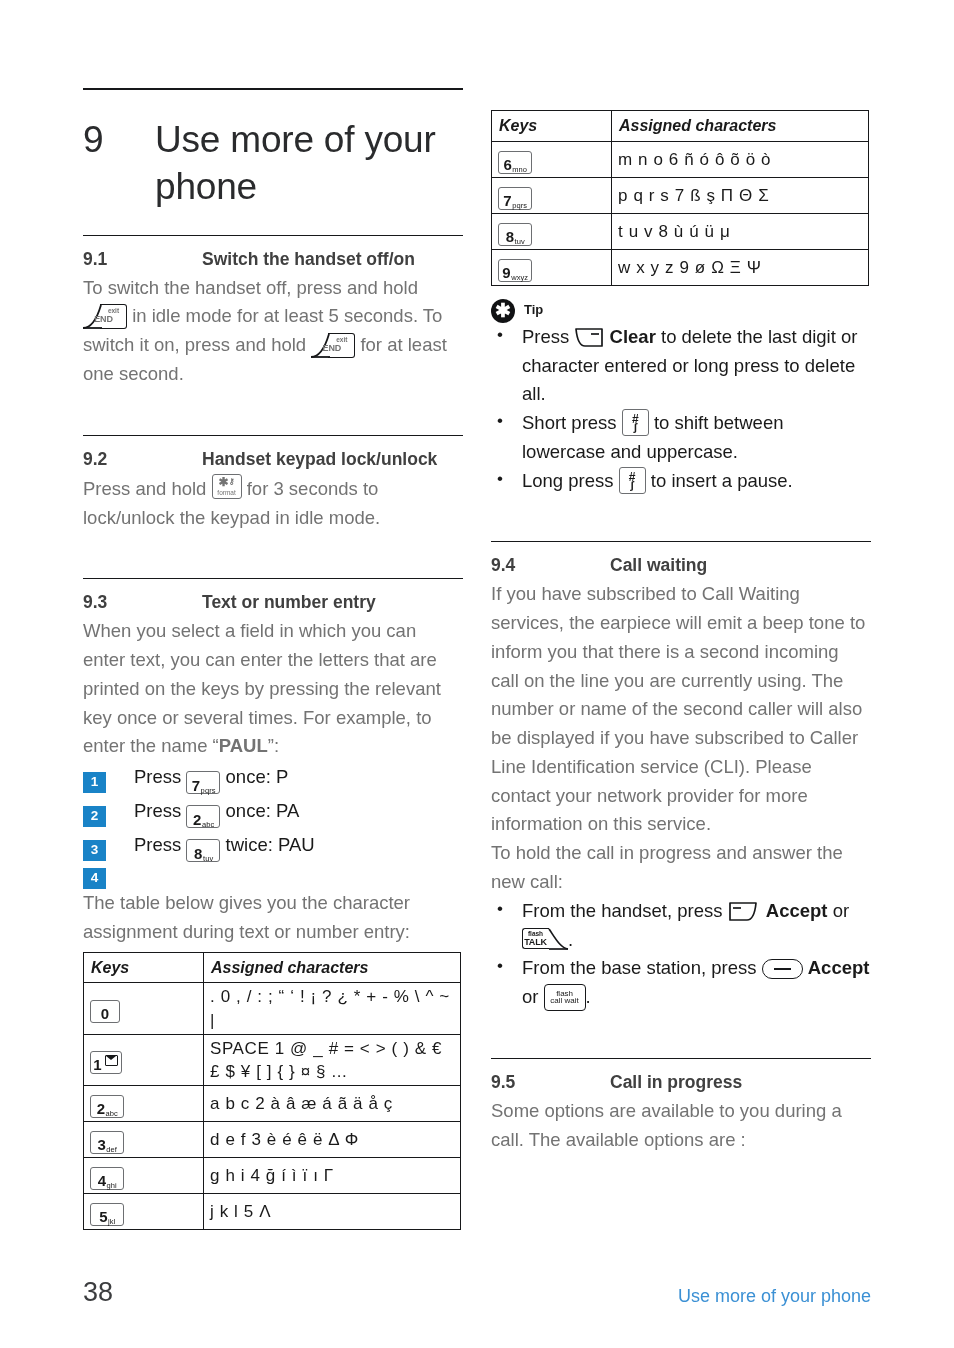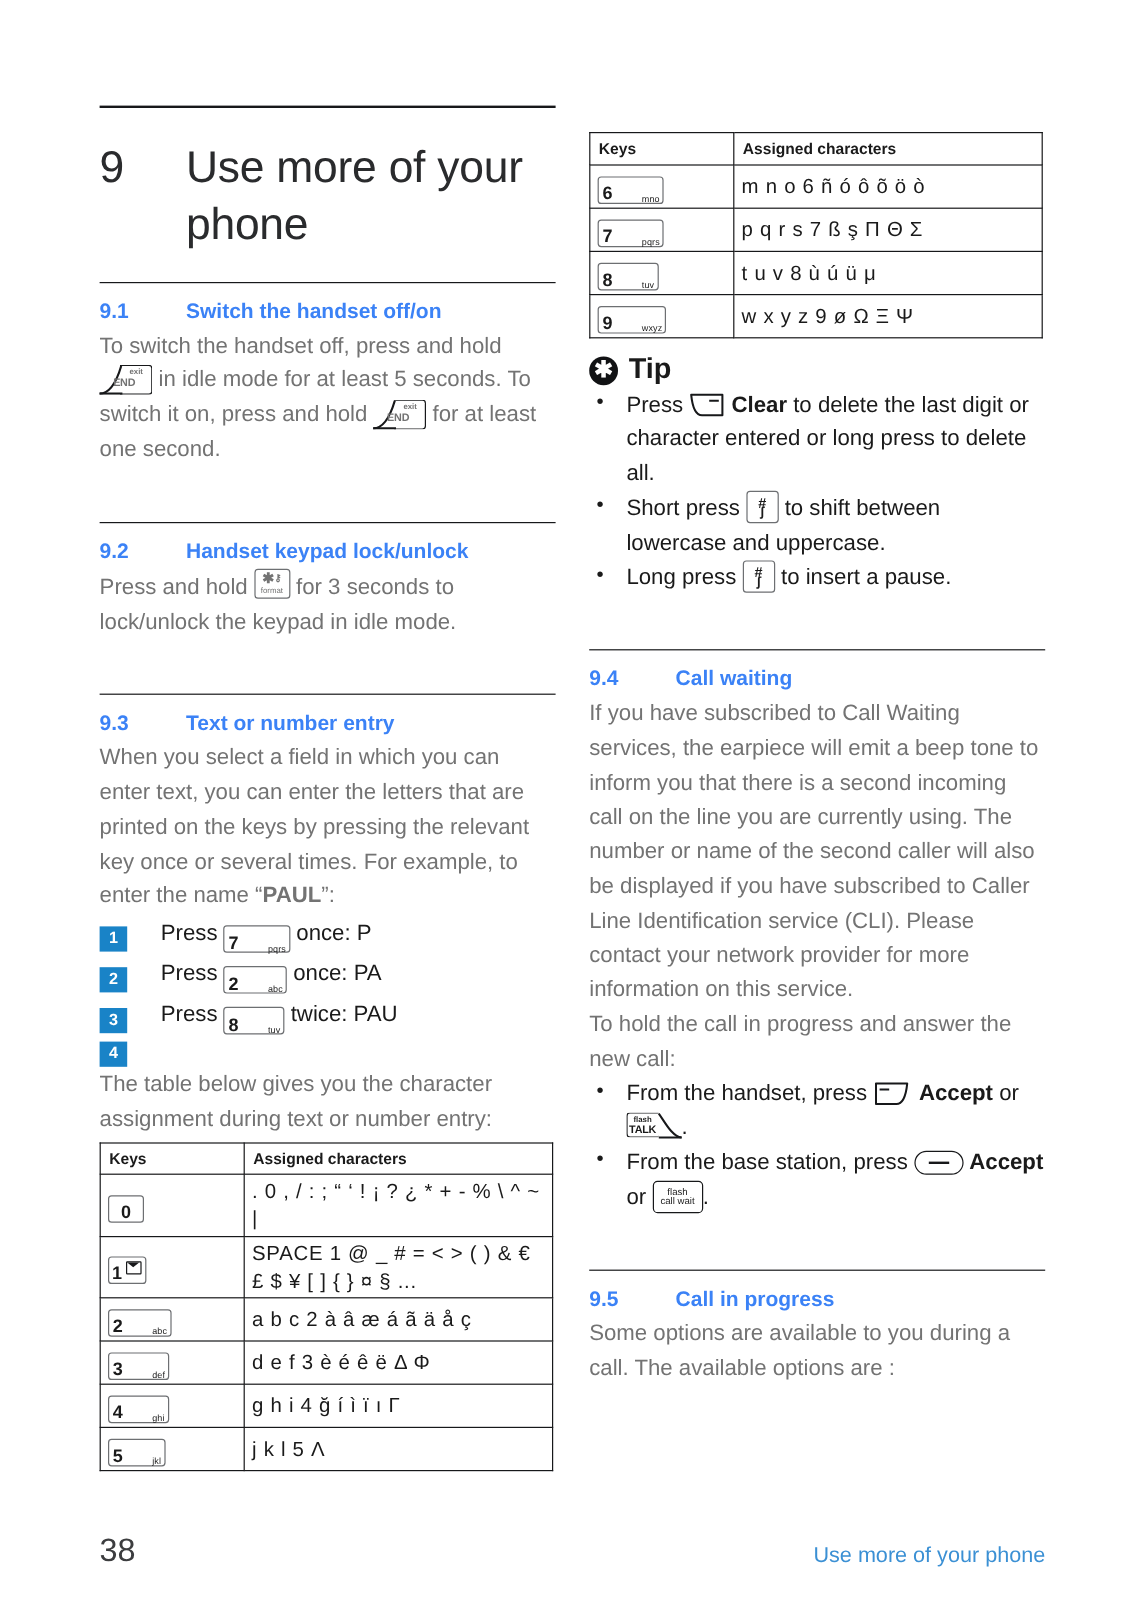--- a/index.html
+++ b/index.html
@@ -37,21 +37,22 @@
     font-size:37px;font-weight:400;line-height:1.28;color:#2a2b2d;
     letter-spacing:-0.2px;
   }
 
   
   .section{margin-top:0;}
   .sec-head{
     display:flex;align-items:baseline;
     font-weight:bold;font-size:17.5px;
     margin-top:13px;margin-bottom:4px;
-    color:#3b82f6;
+    color:#404040;
+    gap:47px;
   }
   .sec-num{width:72px;flex:none;}
   .sec-title{}
 
   p.body{
     font-size:18.5px;line-height:1.555;
     margin:0;color:#737373;
   }
   .spacer-lg{height:46px;}
 
@@ -73,21 +74,20 @@
     padding:0 3px 0 3px;
   }
   .key-num .d{
     font-weight:bold;font-size:15px;
     position:relative;top:4px;
   }
   .key-num .s{
     font-size:7.5px;font-weight:normal;
     position:relative;top:6px;left:0.5px;
     letter-spacing:0.1px;
-    margin-left:24px;
   }
   .key-0{height:23px;width:30px;}
   .key-0 .d{font-weight:bold;font-size:15px;position:relative;top:4px;}
 
   .key-1{height:23px;width:32px;}
   .key-1 .bar{
     display:inline-block;font-weight:bold;font-size:15px;
     position:relative;top:4px;left:-2px;
   }
   .key-1 .env{
@@ -191,36 +191,36 @@
     table-layout:fixed;
   }
   table.keys th,table.keys td{
     border:1.5px solid #17181a;
     padding:2px 6px;
     vertical-align:middle;
     font-size:17px;
     line-height:1.36;
     text-align:left;
   }
-  table.keys th{font-weight:bold;font-size:13px;padding:4px 7px;}
+  table.keys th{font-weight:bold;font-size:16px;padding:4px 7px;font-style:italic;}
   table.keys td.kcell{width:105px;padding:3px 6px;}
   table.keys td.ccell{letter-spacing:0.6px;font-size:17px;}
   table.keys th.kcol{width:105px;}
 
   
   .tip{margin-top:12px;}
   .tip-head{display:flex;align-items:center;gap:9px;margin-bottom:1px;}
   .tip-icon{
     width:24px;height:24px;border-radius:50%;
     background:#111214;color:#fff;flex:none;
     display:flex;align-items:center;justify-content:center;
     font-size:19px;line-height:1;font-weight:bold;
     position:relative;top:1px;
   }
-  .tip-title{font-weight:bold;font-size:24px;}
+  .tip-title{font-weight:bold;font-size:13px;}
   ul.bullets{list-style:none;margin:0;padding:0;}
   ul.bullets li{
     font-size:18.5px;line-height:1.555;
     padding-left:31px;position:relative;margin-bottom:0px;
   }
   ul.bullets li:before{
     content:"\2022";position:absolute;left:6px;top:-1px;font-size:17px;
   }
   .b{font-weight:bold;}
 

